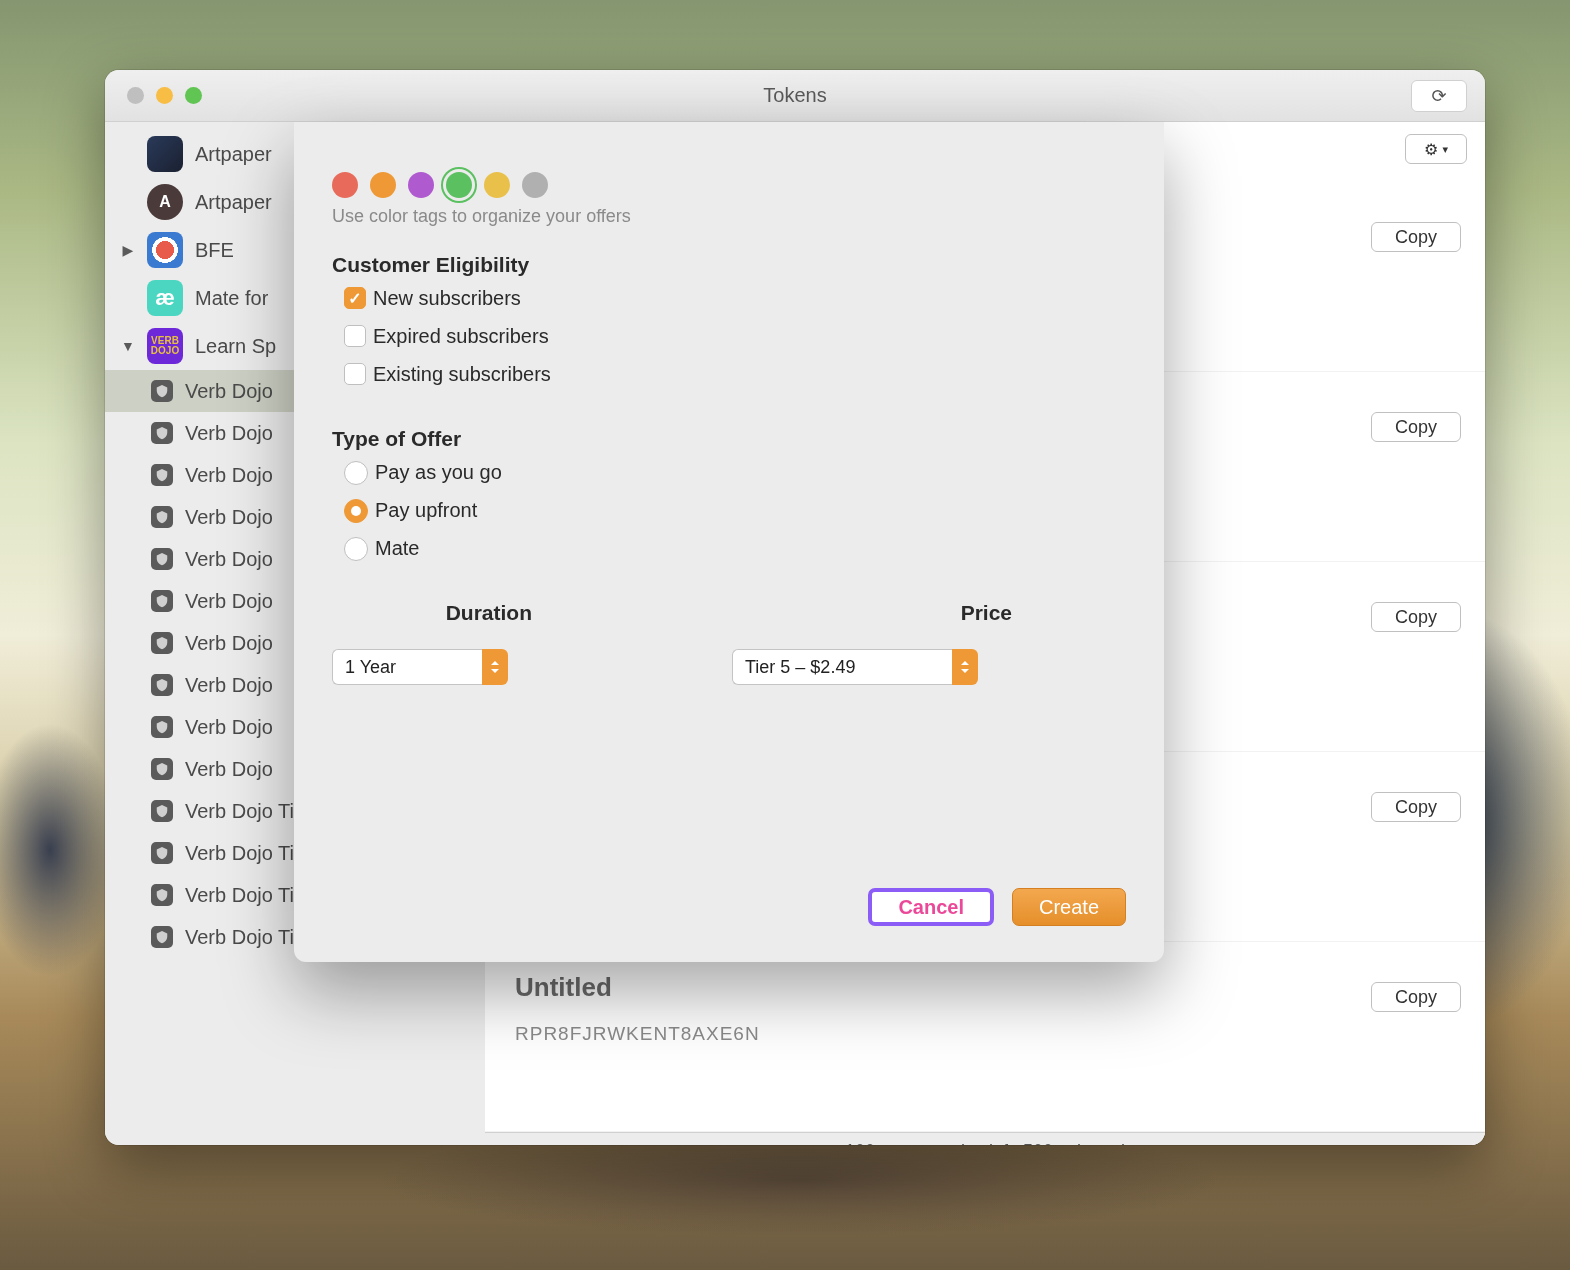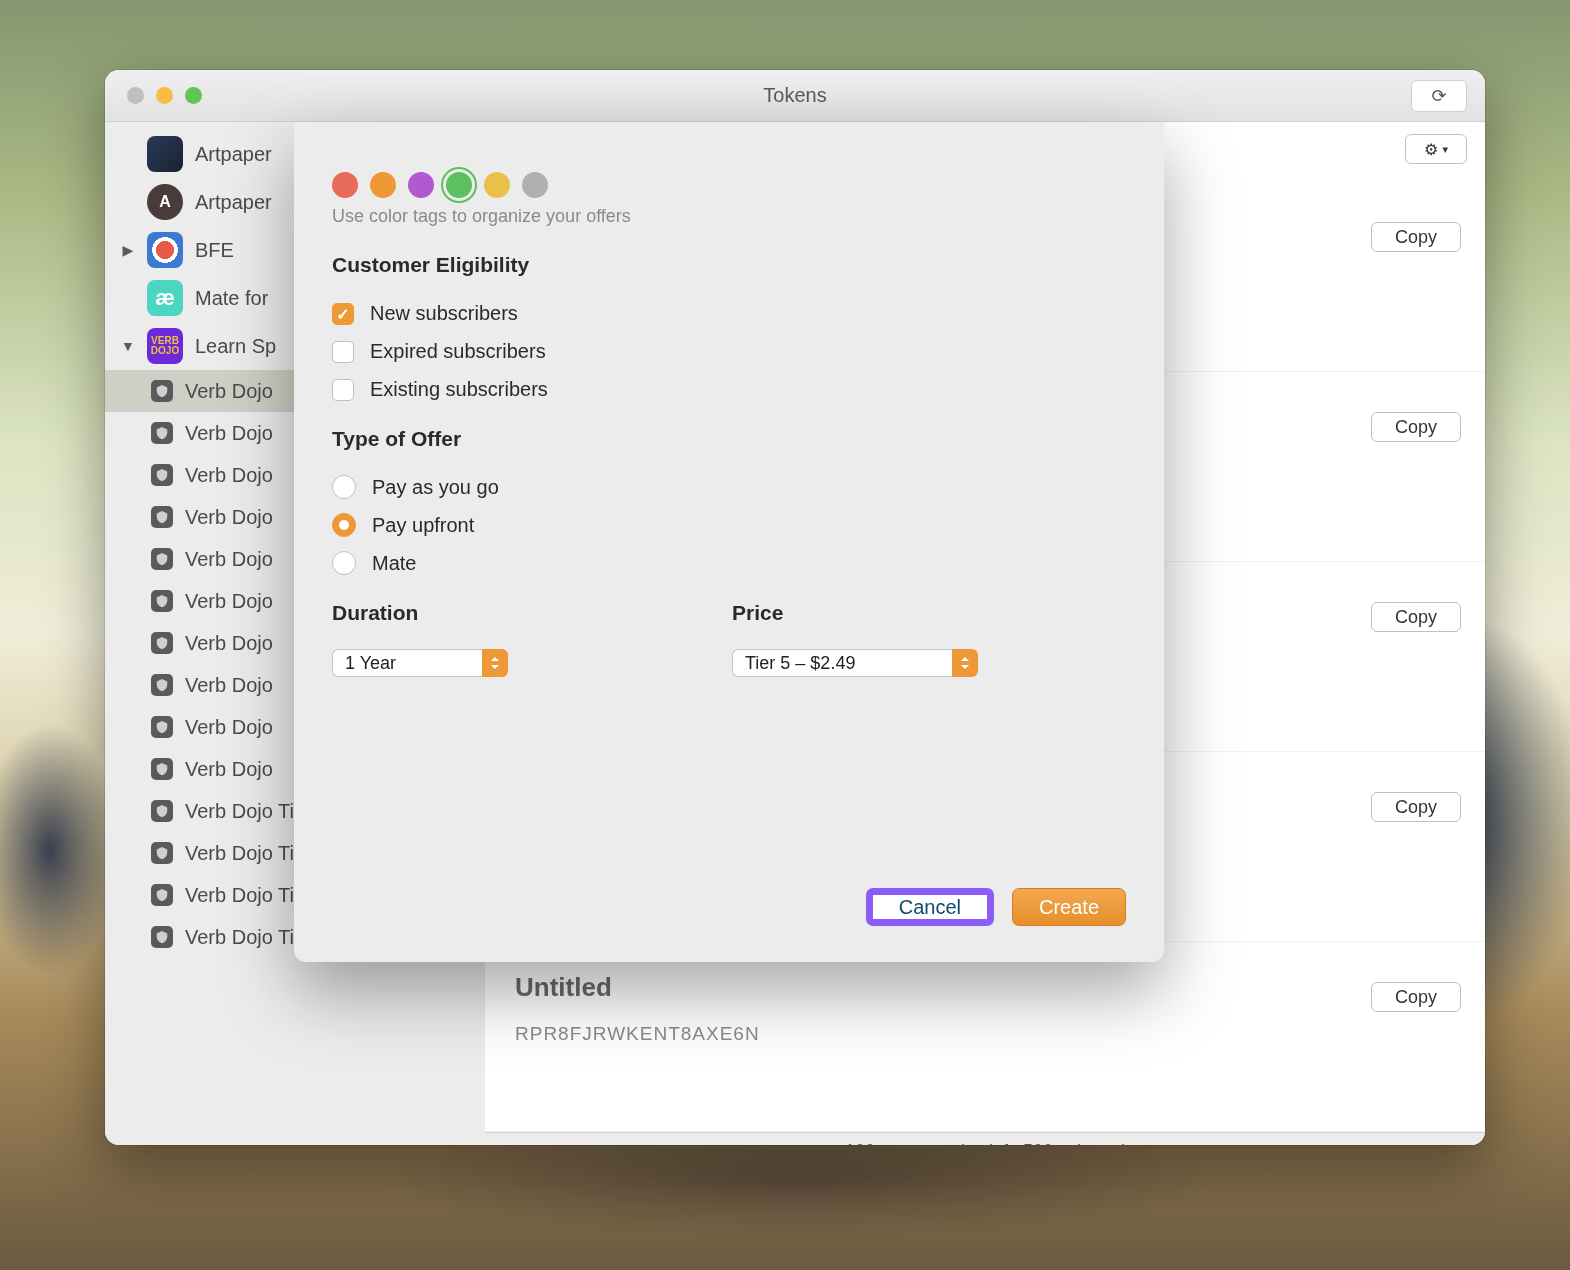--- a/index.html
+++ b/index.html
@@ -119,54 +119,54 @@
   border: 4px solid #eaa95a;
   border-radius: 4px;
   font-size: 22px; color: #222;
   padding: 0 10px;
   outline: none;
 }
 .color-row { display: flex; gap: 12px; margin-top: 20px; margin-bottom: 8px; }
 .color-swatch { width: 26px; height: 26px; border-radius: 50%; }
 .color-swatch.selected { box-shadow: 0 0 0 3px #ececec, 0 0 0 5px currentColor; }
 .hint { font-size: 18px; color: #8a8a8a; }
-.check-row, .radio-row { display: flex; align-items: flex-end; gap: 16px; height: 38px; font-size: 20px; color: #2a2a2a; }
+.check-row, .radio-row { display: flex; align-items: flex-start; gap: 7px; height: 38px; font-size: 20px; color: #2a2a2a; margin-left: 12px; }
 .chk {
   width: 22px; height: 22px; border-radius: 5px; border: 1px solid #bfbfbf;
   background: #fff; display:flex; align-items:center; justify-content:center;
 }
 .chk.checked { background: #ef9936; border-color: #ef9936; }
 .chk.checked::after { content: "✓"; color: #fff; font-size: 16px; font-weight: 700; }
 .radio {
   width: 24px; height: 24px; border-radius: 50%; border: 1px solid #bfbfbf; background: #fff;
   display:flex; align-items:center; justify-content:center;
 }
 .row2 { display:flex; gap: 60px; }
-.col { flex: 0 0 auto; }
+.col { flex: 0 0 auto; text-align: right; }
 .select {
-  display: flex; align-items: stretch; height: 28px;
+  display: flex; align-items: stretch; height: 36px;
   margin-top: 24px;
 }
 .select .sel-body {
   background:#fff; border:1px solid #c4c4c4; border-right:none;
   border-radius: 6px 0 0 6px; padding: 0 12px;
   display:flex; align-items:center; font-size:18px; color:#222;
 }
 .select .sel-arrow {
   width: 26px; background:#ef9936; border-radius: 0 6px 6px 0;
   display:flex; flex-direction:column; align-items:center; justify-content:center;
 }
 .select .sel-arrow::before { content:""; border:4px solid transparent; border-bottom-color:#fff; margin-bottom:2px; }
 .select .sel-arrow::after { content:""; border:4px solid transparent; border-top-color:#fff; margin-top:2px; }
 .btn-row { position:absolute; right: 38px; bottom: 36px; display:flex; gap: 18px; }
 .btn {
   height: 38px; padding: 0 26px; border-radius: 7px;
   font-size: 20px; display:flex; align-items:center; justify-content:center;
 }
-.btn-secondary { background:#fff; border:7px solid #8b5cf6; color:#0c4a6e; }
+.btn-secondary { background:#fff; border:4px solid #8b5cf6; color:#ec4899;font-weight:bold; }
 .btn-primary { background: linear-gradient(180deg,#f3a84f,#e58f2a); color:#fff; border:1px solid #d47f22; }
 
 
 .ic-artpaper { background: linear-gradient(135deg,#2a3a5a,#1a2030); }
 .ic-artpaper2 { background: #4a3a3a; border-radius:50%; }
 .ic-bfe { background: radial-gradient(circle,#e85a4a 35%,#fff 36% 50%,#3a7ad0 51%); }
 .ic-mate { background: #4ad6c0; color:#fff; font-size:22px; }
 .ic-learn { background: #6d28d9; color:#e8c040; font-size:10px; line-height:1; text-align:center; }
 </style>
 </head>

